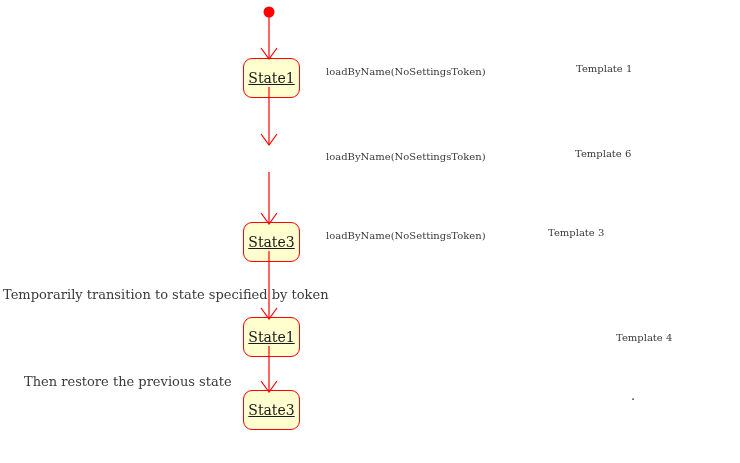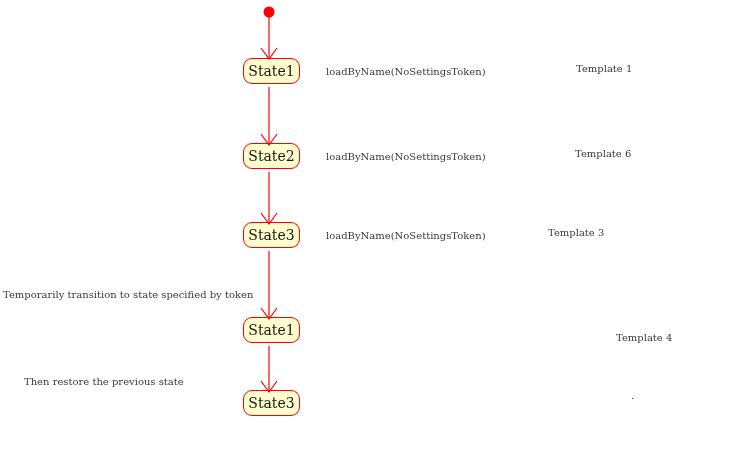--- a/index.html
+++ b/index.html
@@ -14,43 +14,44 @@
     position: relative;
     width: 740px;
     height: 463px;
     background: var(--background, #ffffff);
     overflow: hidden;
   }
   .state {
     position: absolute;
     left: 243px;
     width: 57px;
-    height: 26px;
+    height: 40px;
     box-sizing: border-box;
     background: var(--state-fill, #fefece);
     border: 1.5px solid var(--state-border, #ff0000);
     border-radius: 9px;
     display: flex;
     align-items: center;
     justify-content: center;
     font-size: 14px;
     color: var(--state-text, #1a1a1a);
     z-index: 2;
+    text-decoration: underline;
   }
   .lbl {
     position: absolute;
     font-size: 10px;
     line-height: 16px;
     color: var(--label-text, #3a3a3a);
     white-space: nowrap;
     z-index: 1;
   }
   .note {
     position: absolute;
-    font-size: 10px;
+    font-size: 13px;
     line-height: 15px;
     color: var(--label-text, #3a3a3a);
     white-space: nowrap;
     z-index: 1;
   }
   .arrows-layer {
     position: absolute;
     left: 0;
     top: 0;
     pointer-events: none;
@@ -69,23 +70,20 @@
     fill: var(--arrow, #ff0000);
   }
 </style>
 </head>
 <body>
 
 <div class="canvas">
 
   <div class="state" style="top:58px">
     <span>State1</span>
-  </div>
-  <div class="state" style="top:143px">
-    <span>State2</span>
   </div>
   <div class="state" style="top:222px">
     <span>State3</span>
   </div>
   <div class="state" style="top:317px">
     <span>State1</span>
   </div>
   <div class="state" style="top:390px">
     <span>State3</span>
   </div>

